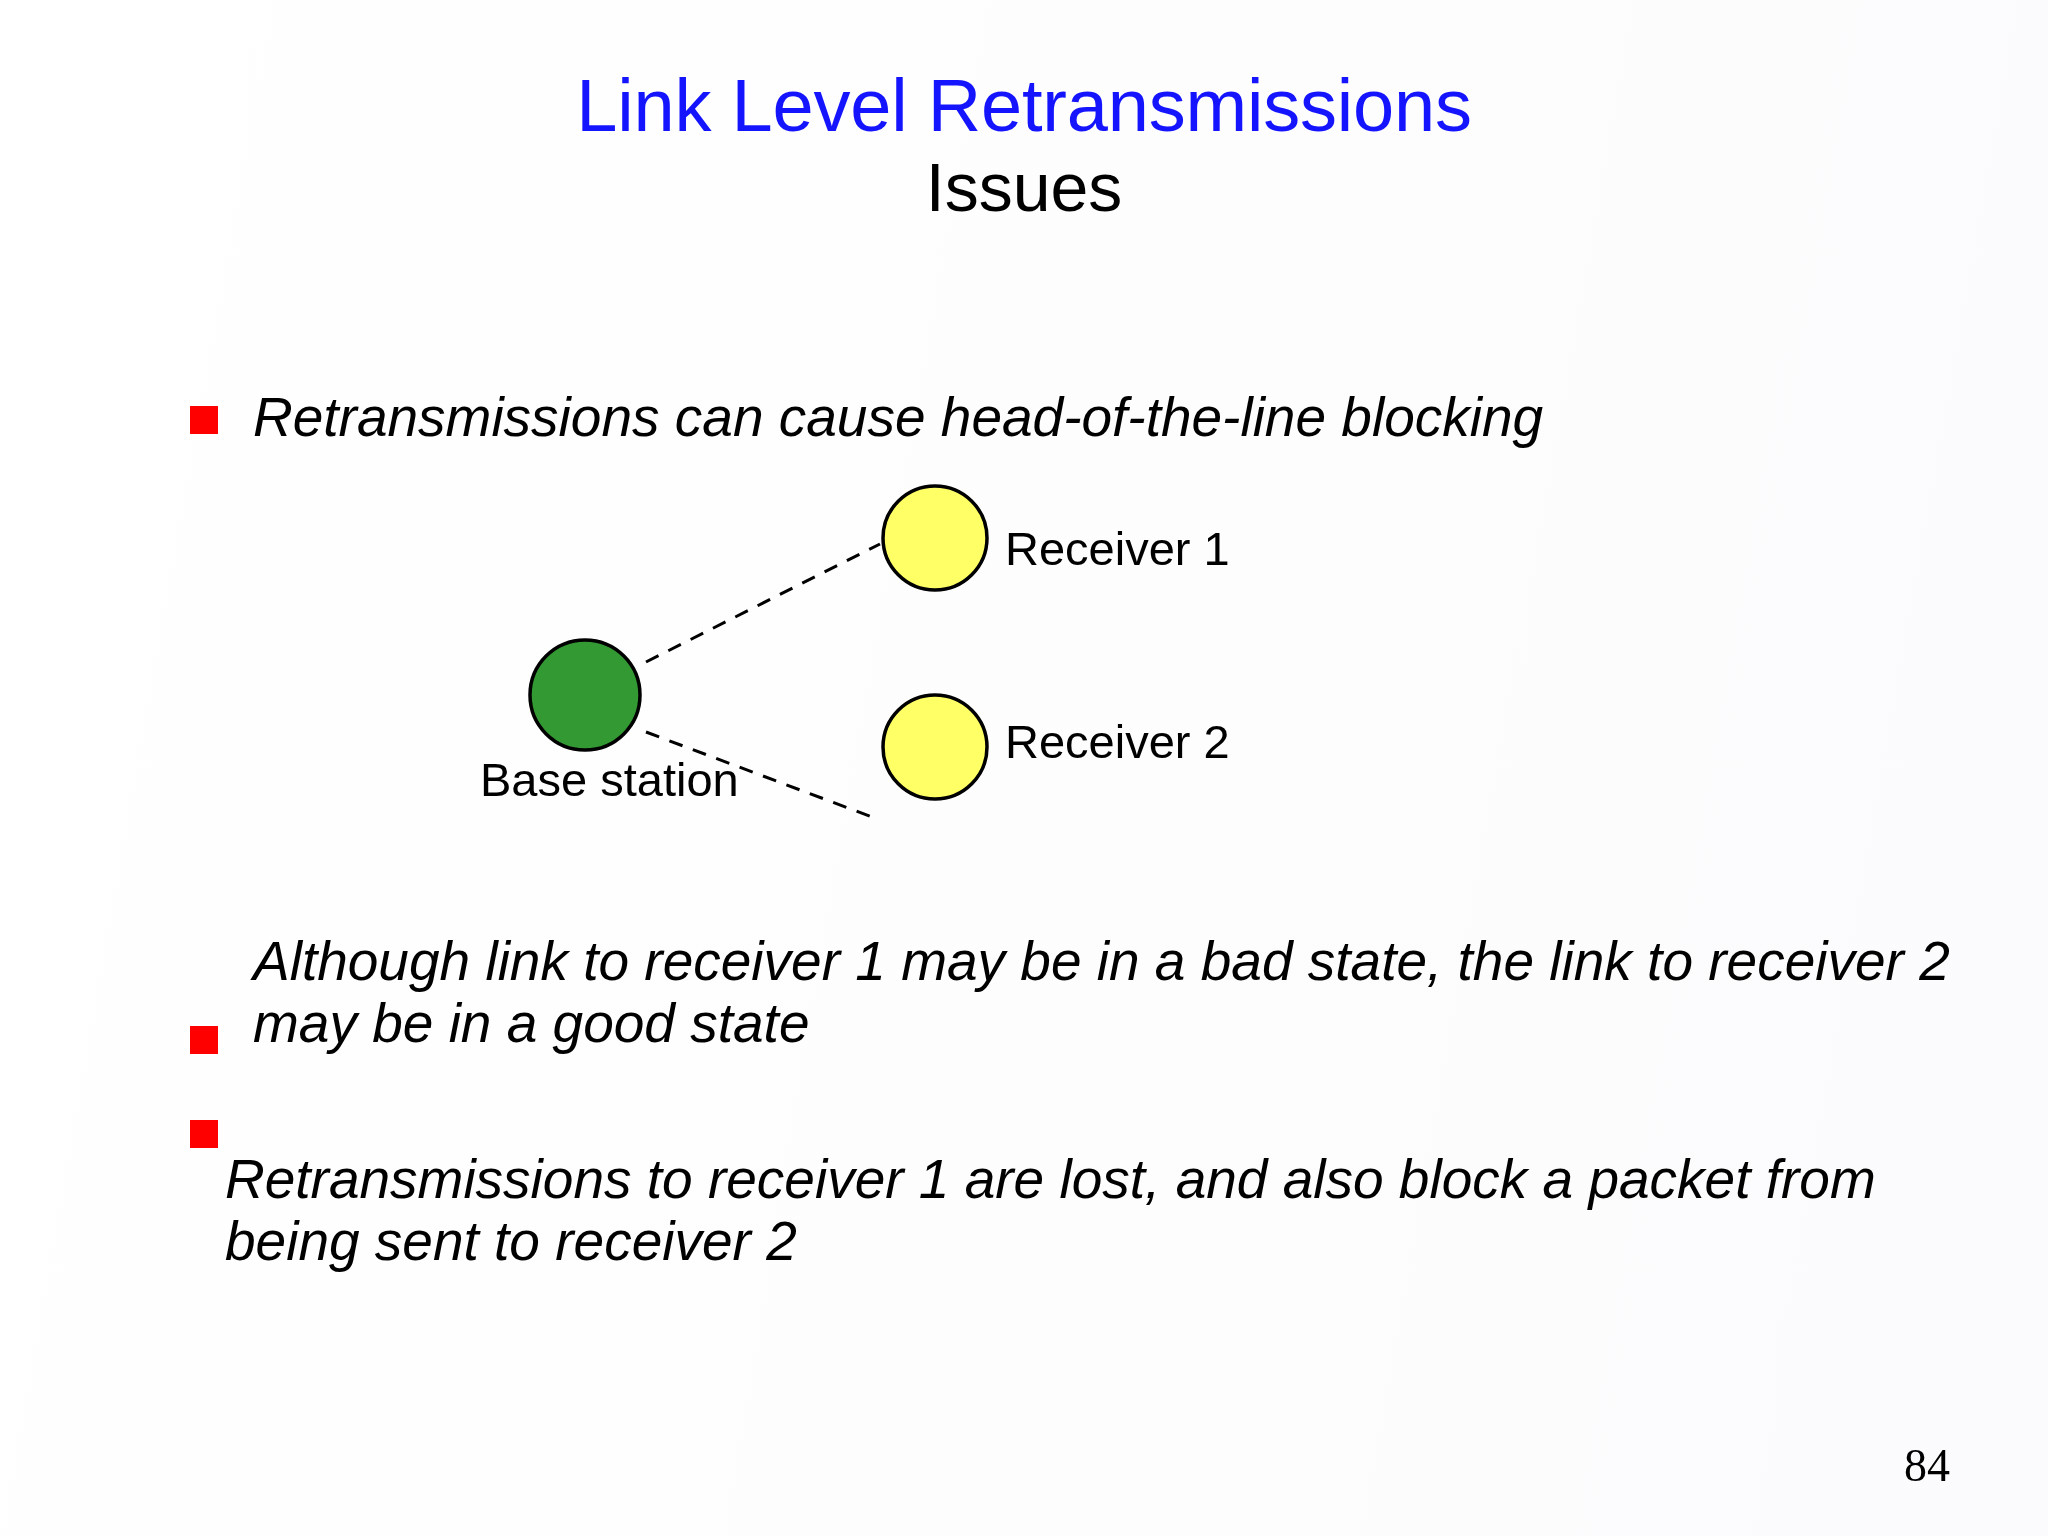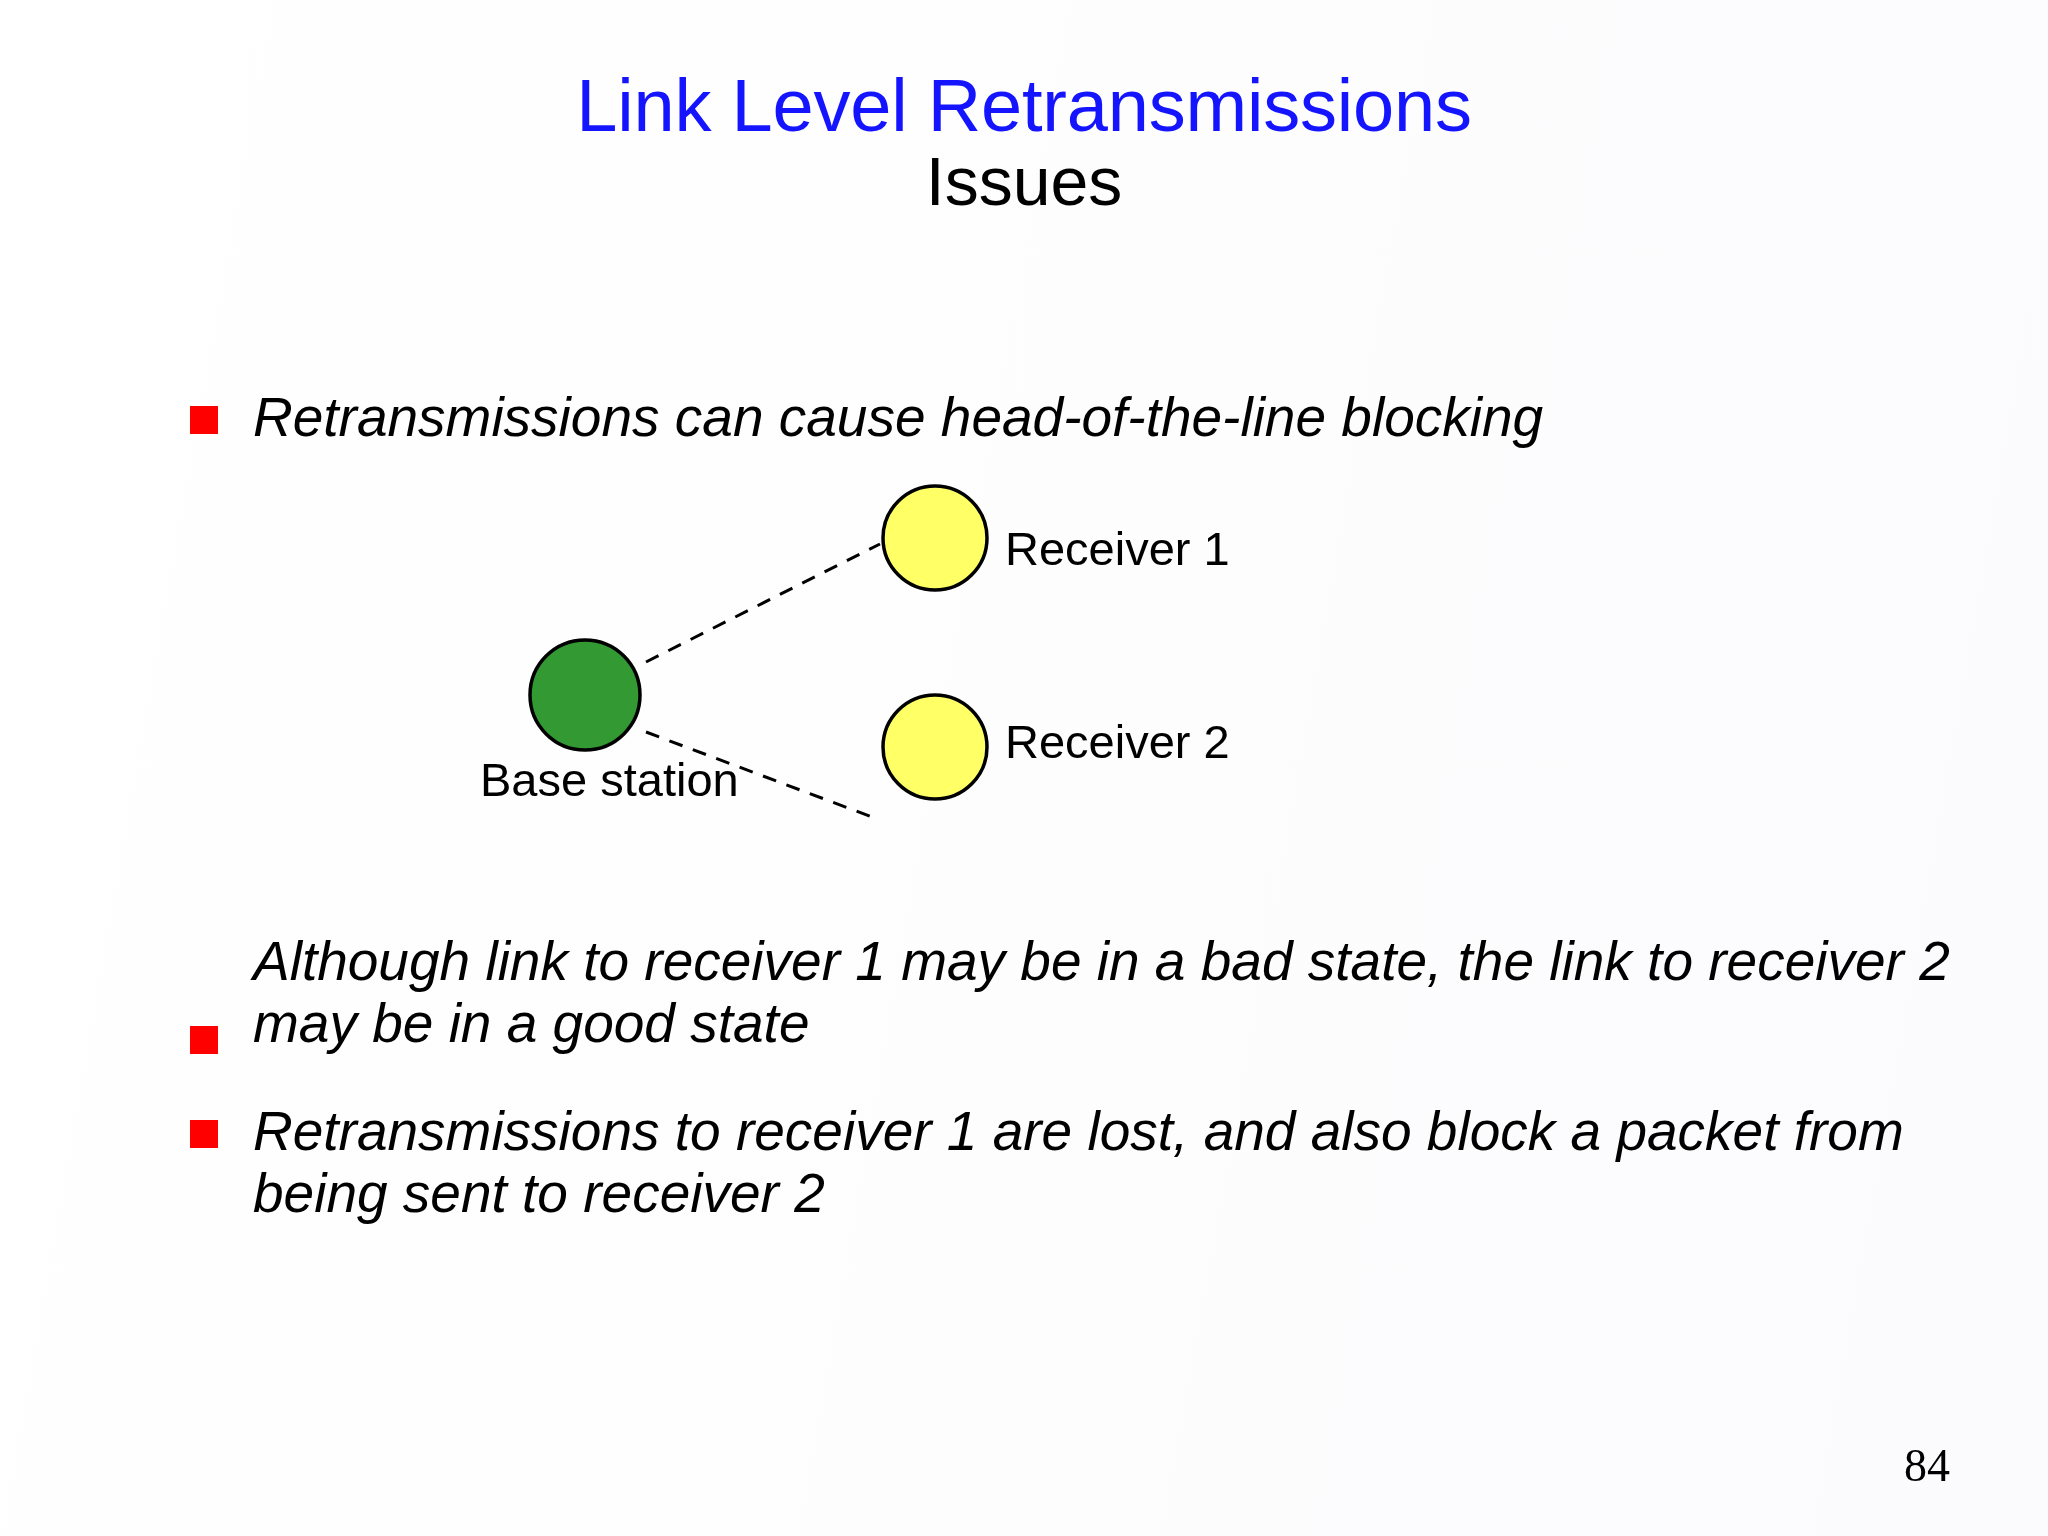--- a/index.html
+++ b/index.html
@@ -28,21 +28,21 @@
   }
   #title-main {
     font-size: 74px;
     color: #1414ff;
     letter-spacing: -0.2px;
     white-space: nowrap;
   }
   #title-sub {
     font-size: 68px;
     color: #000000;
-    margin-top: 4px;
+    margin-top: 10px;
     white-space: nowrap;
   }
 
   
   .bullet-row {
     position: absolute;
     display: flex;
     align-items: flex-start;
   }
   .bullet-square {
@@ -56,21 +56,21 @@
     margin-left: 35px;
     font-size: 55px;
     line-height: 1.13;
     color: #000000;
     max-width: 1700px;
     font-style: italic;
   }
 
   #bullet-1 { top: 386px; left: 190px; }
   #bullet-2 { top: 930px; left: 190px; align-items: flex-end; }
-  #bullet-3 { top: 1100px; left: 190px; }
+  #bullet-3 { top: 1100px; left: 190px; flex-direction: column; }
 
   
   #diagram {
     position: absolute;
     top: 480px;
     left: 480px;
     width: 1140px;
     height: 400px;
   }
   #diagram-svg { position: absolute; top: 0; left: 0; }

